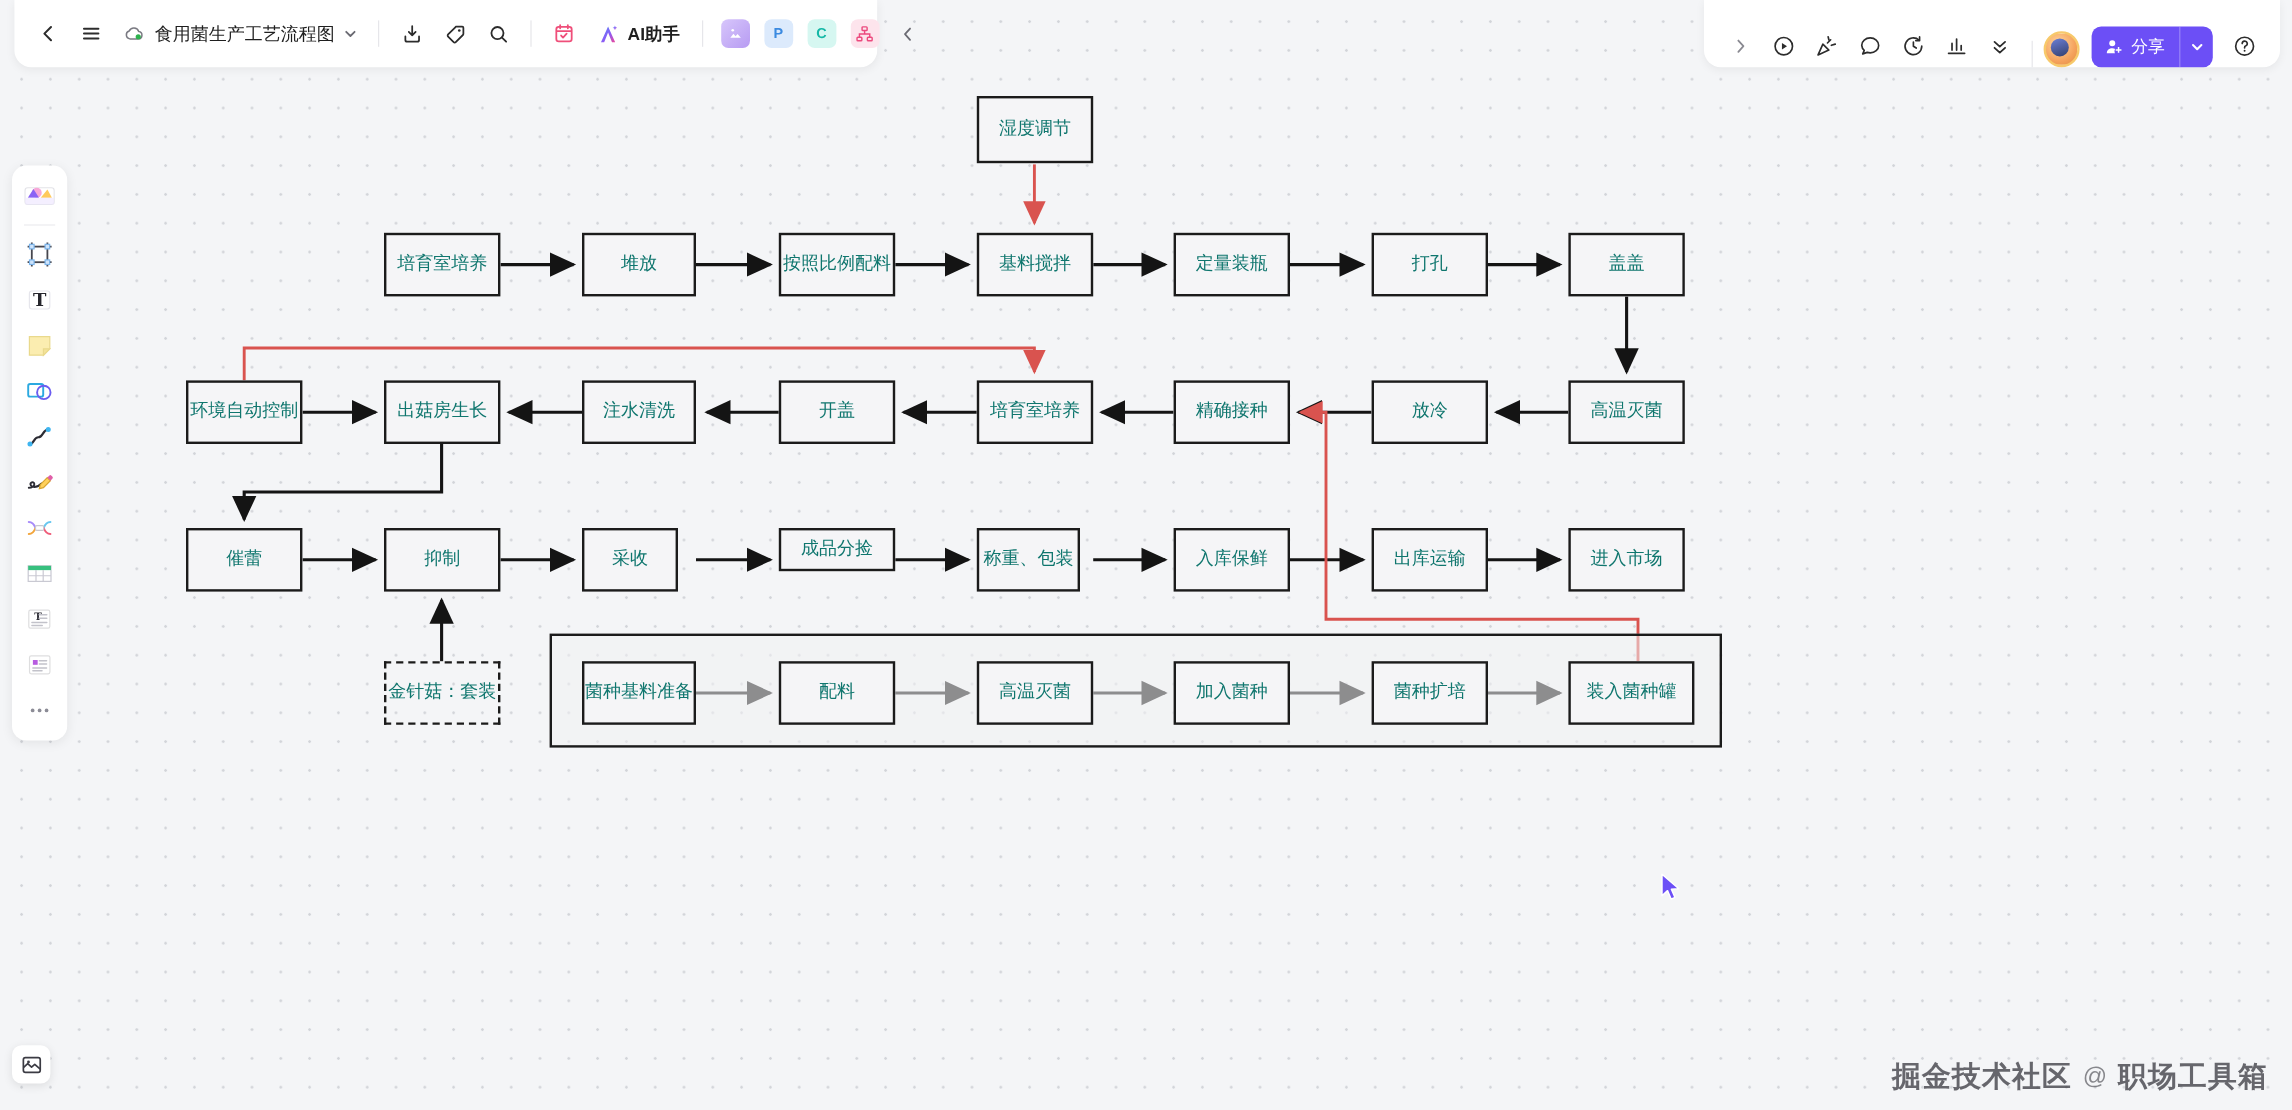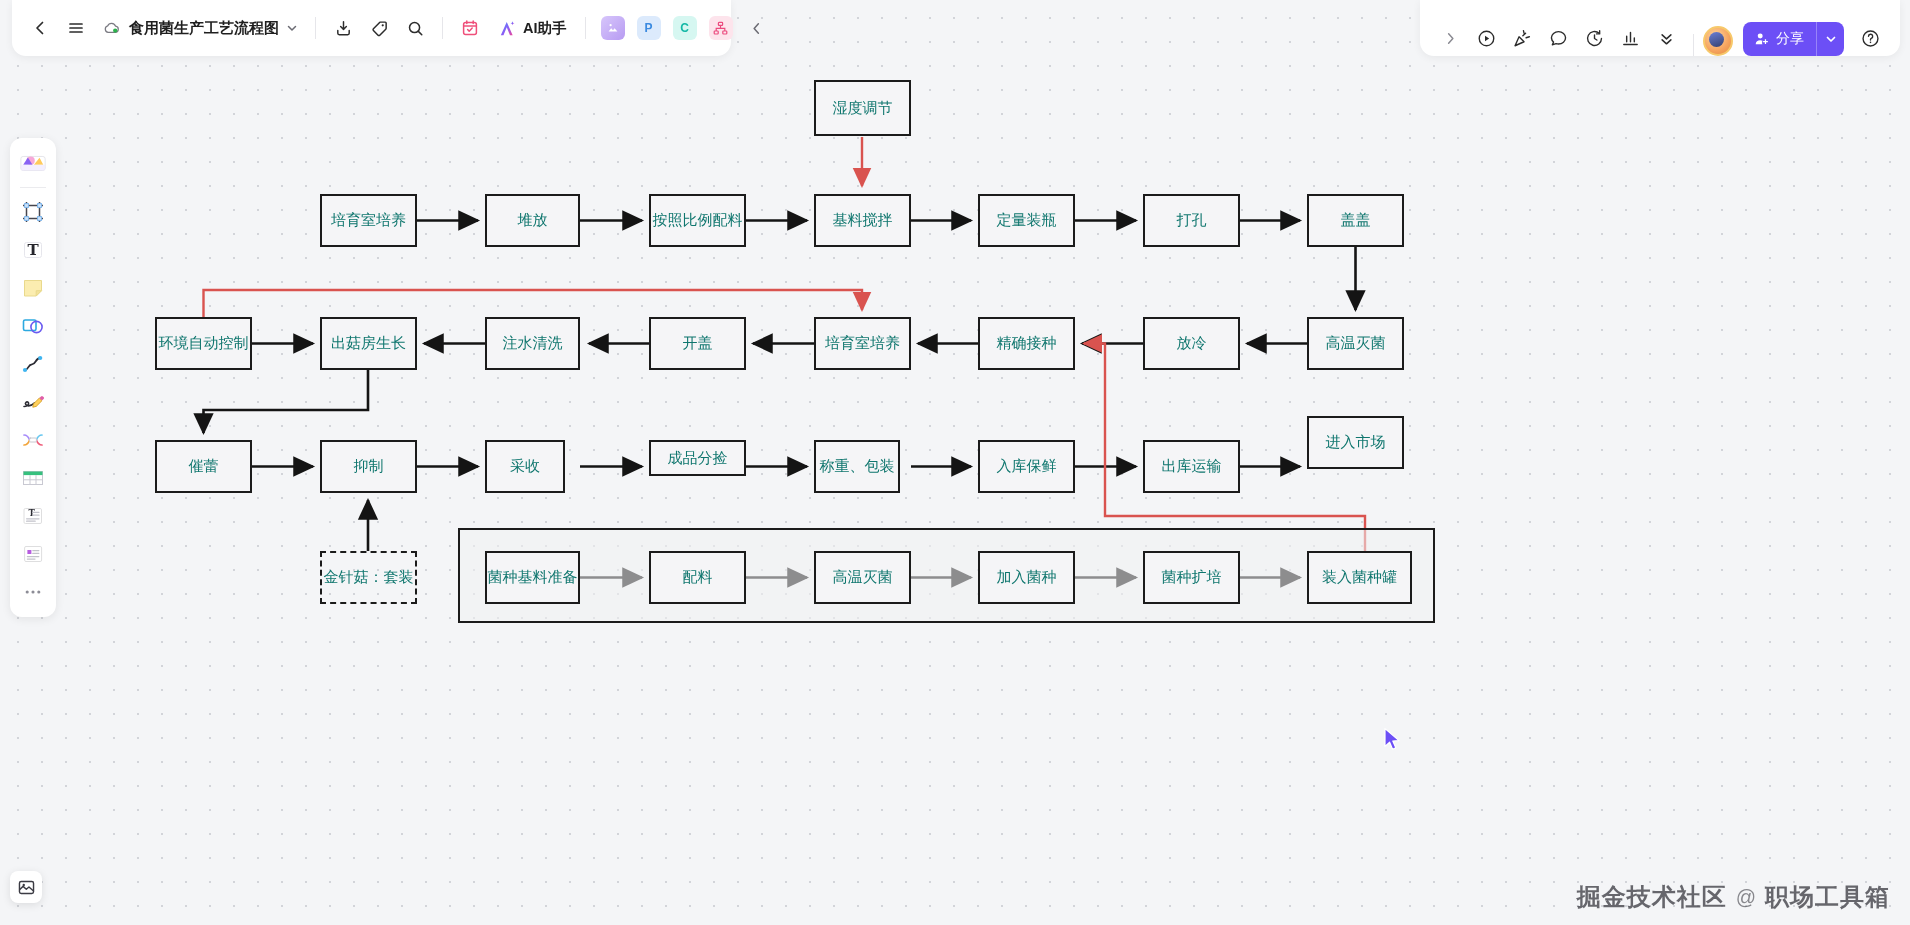--- a/index.html
+++ b/index.html
@@ -48,21 +48,20 @@
     border-radius: 7px; cursor: pointer; color: #3d3d3d;
     flex: none;
   }
   .tb-sep {
     width: 1px; height: 22px; background: #e6e6ea; margin: 0 9px; flex: none;
   }
   .doc-title {
     display: flex; align-items: center; gap: 7px;
     padding: 0 8px; height: 36px; border-radius: 7px; cursor: pointer;
     max-width: 260px;
-    font-weight: bold;
   }
   .doc-title-text {
     font-size: 15px; color: #1f1f1f; white-space: nowrap;
   }
   .cloud-ico { width: 20px; height: 20px; flex: none; }
   .ai-btn {
     display: flex; align-items: center; gap: 5px;
     height: 34px; padding: 0 9px; border-radius: 8px; cursor: pointer;
   }
   .ai-label {
@@ -246,21 +245,21 @@
   <div class="node" style="left:1143px;top:317px;width:97px;height:53px;">放冷</div>
   <div class="node" style="left:1307px;top:317px;width:97px;height:53px;">高温灭菌</div>
 
   <div class="node" style="left:155px;top:440px;width:97px;height:53px;">催蕾</div>
   <div class="node" style="left:320px;top:440px;width:97px;height:53px;">抑制</div>
   <div class="node" style="left:485px;top:440px;width:80px;height:53px;">采收</div>
   <div class="node" style="left:649px;top:440px;width:97px;height:36px;">成品分捡</div>
   <div class="node" style="left:814px;top:440px;width:86px;height:53px;">称重、包装</div>
   <div class="node" style="left:978px;top:440px;width:97px;height:53px;">入库保鲜</div>
   <div class="node" style="left:1143px;top:440px;width:97px;height:53px;">出库运输</div>
-  <div class="node" style="left:1307px;top:416px;width:97px;height:53px;">进入市场</div>
+  <div class="node" style="left:1307px;top:440px;width:97px;height:53px;">进入市场</div>
 
   <div class="node dashed" style="left:320px;top:551px;width:97px;height:53px;">金针菇：套装</div>
 
   <div class="node" style="left:485px;top:551px;width:95px;height:53px;">菌种基料准备</div>
   <div class="node" style="left:649px;top:551px;width:97px;height:53px;">配料</div>
   <div class="node" style="left:814px;top:551px;width:97px;height:53px;">高温灭菌</div>
   <div class="node" style="left:978px;top:551px;width:97px;height:53px;">加入菌种</div>
   <div class="node" style="left:1143px;top:551px;width:97px;height:53px;">菌种扩培</div>
   <div class="node" style="left:1307px;top:551px;width:105px;height:53px;">装入菌种罐</div>
 </div>

